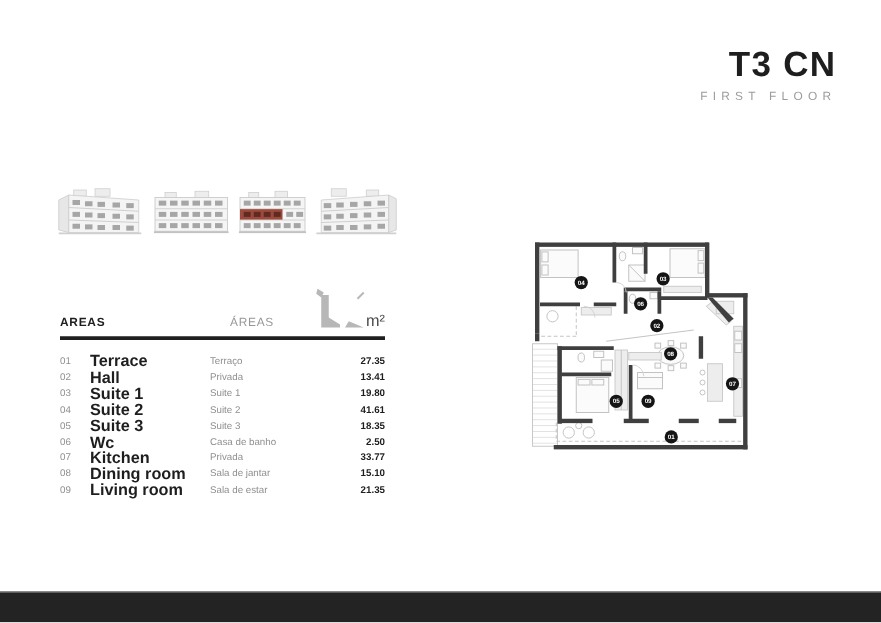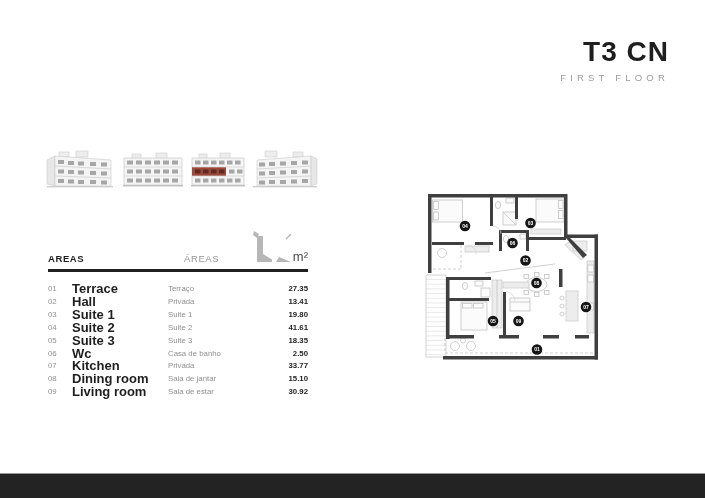--- a/index.html
+++ b/index.html
@@ -229,21 +229,21 @@
         <div class="rrow">
           <span class="r-num">08</span>
           <span class="r-en">Dining room</span>
           <span class="r-pt">Sala de jantar</span>
           <span class="r-val">15.10</span>
         </div>
         <div class="rrow">
           <span class="r-num">09</span>
           <span class="r-en">Living room</span>
           <span class="r-pt">Sala de estar</span>
-          <span class="r-val">30.92</span>
+          <span class="r-val">21.35</span>
         </div>
       </div>
   </div>
 
   <svg class="plan" width="210" height="190" viewBox="0 0 210 190">
     <defs>
       <pattern id="hatch" width="4" height="4.7" patternUnits="userSpaceOnUse">
         <line x1="0" y1="0" x2="4" y2="0" stroke="#cccccc" stroke-width=".9"></line>
       </pattern>
     </defs>

